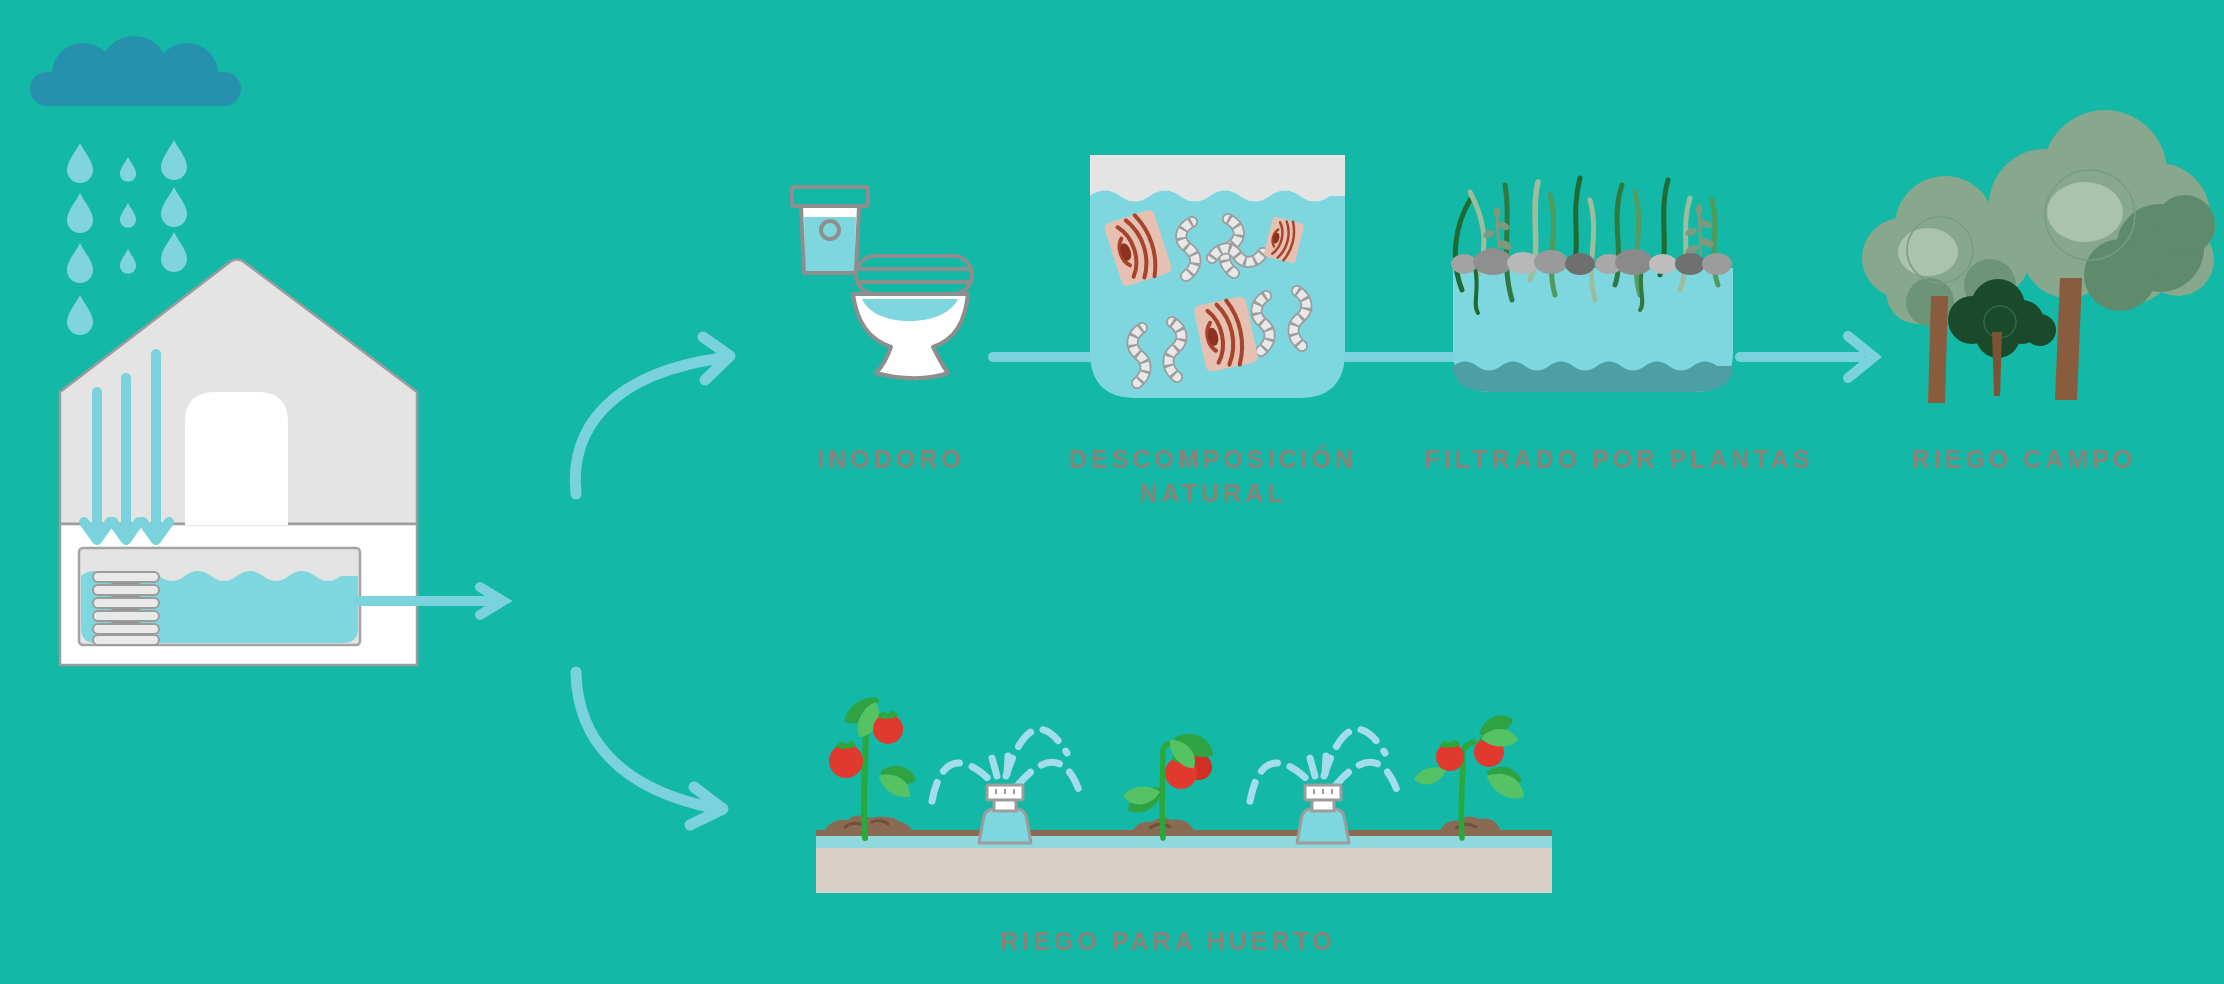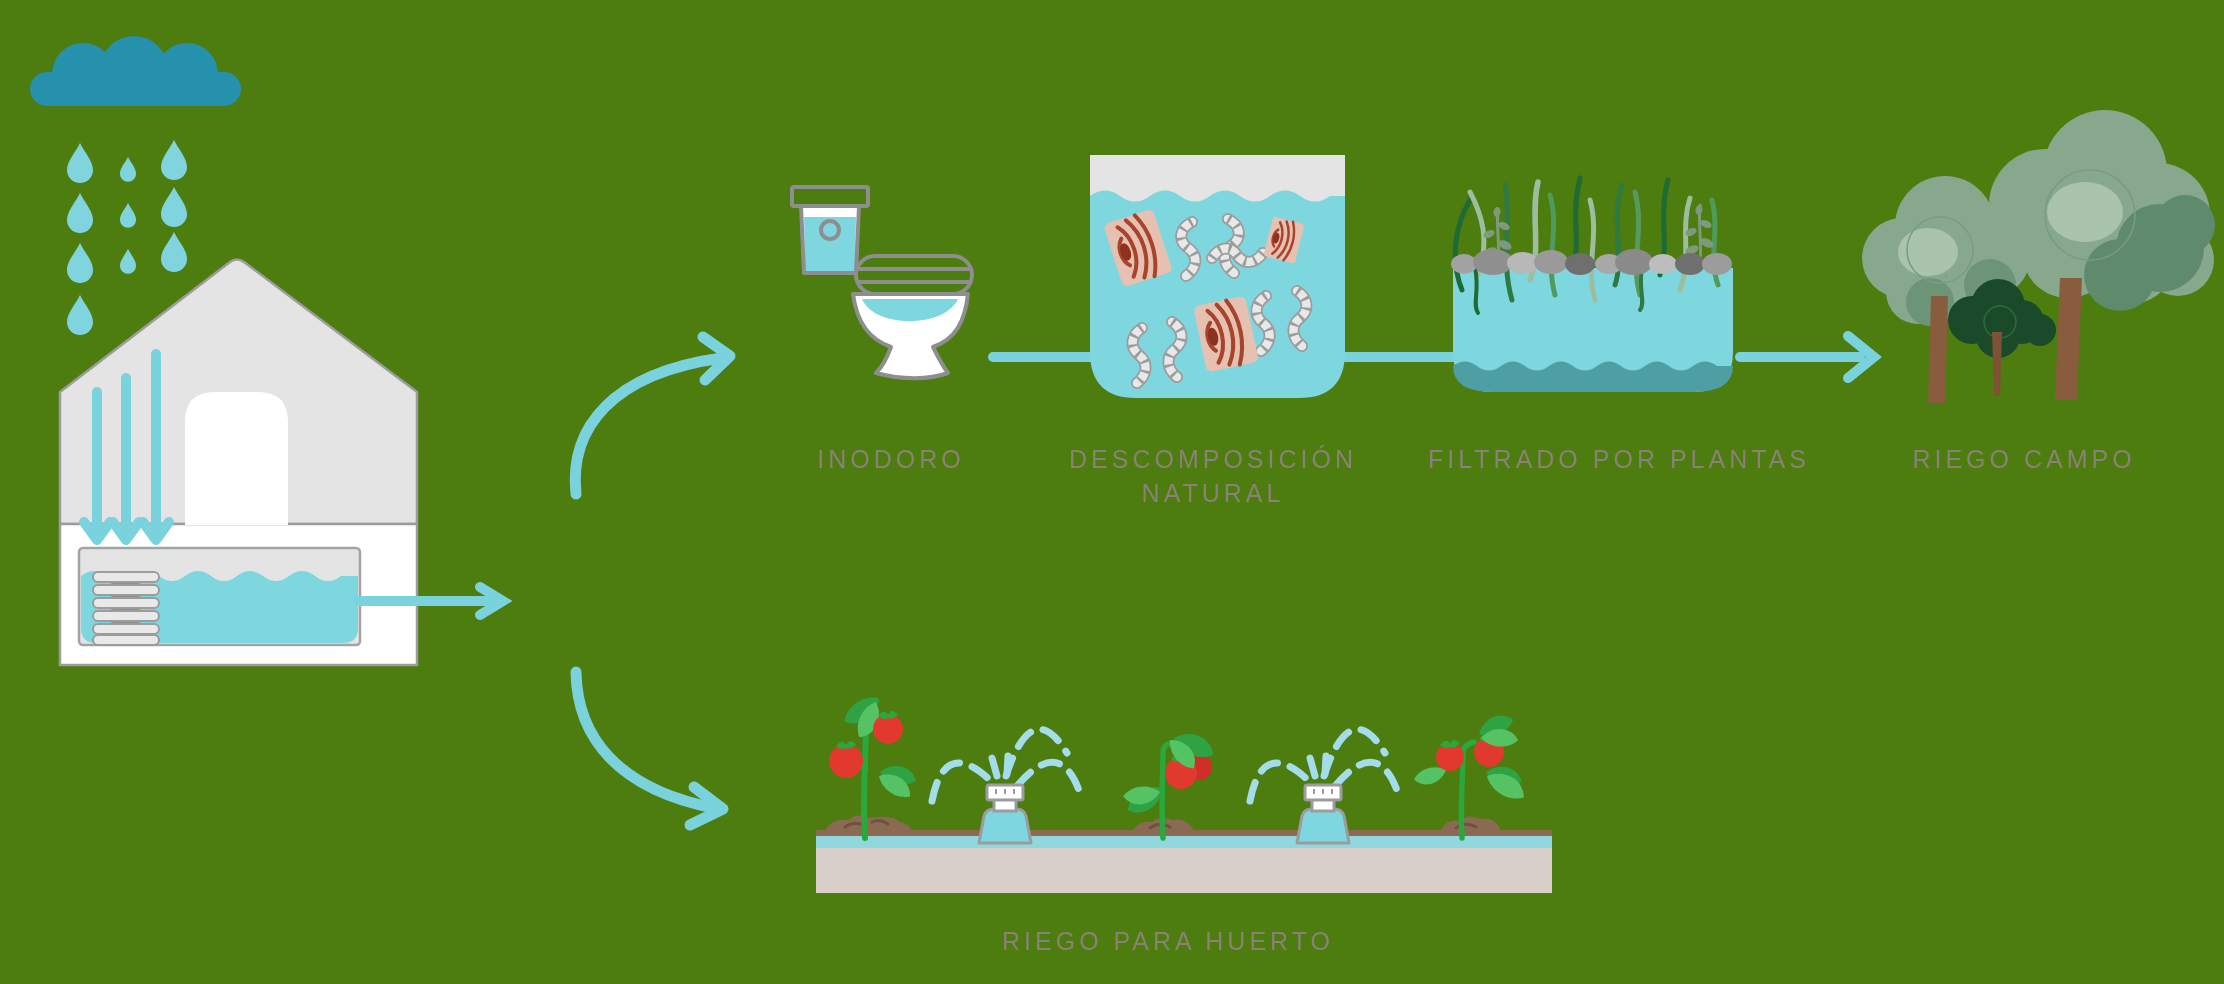--- a/index.html
+++ b/index.html
@@ -1,17 +1,17 @@
 <!DOCTYPE html>
 <html><head>
 <meta charset="utf-8">
 <style>
   html,body{margin:0;padding:0;background:#ffffff;}
-  .stage{position:relative;width:2224px;height:984px;background:#4d7c0f;overflow:hidden;
-         font-family:"Liberation Sans", sans-serif;}
+  .stage{position:relative;width:2224px;height:984px;background:#14b8a6;overflow:hidden;
+         font-family:"Liberation Sans", sans-serif;font-weight:bold;}
   svg{position:absolute;inset:0;display:block;}
   .label{fill:#8A8177;font-size:25px;letter-spacing:4px;font-family:"Liberation Sans",sans-serif;}
   .flow{stroke:#79D2DC;stroke-width:11;fill:none;stroke-linecap:round;stroke-linejoin:round;}
   .flow-thin{stroke:#79D2DC;stroke-width:10;fill:none;stroke-linecap:round;}
   .outline{stroke:#9C9C9C;stroke-width:2.5;}
   .toilet-line{stroke:#8E8E8E;stroke-width:4;fill:none;stroke-linejoin:round;stroke-linecap:round;}
   .grain{stroke:#A8432C;stroke-width:4;fill:none;stroke-linecap:round;}
   .worm-o{stroke:#9C9C9C;stroke-width:12;fill:none;stroke-linecap:round;}
   .worm-b{stroke:#E8E8E8;stroke-width:8.5;fill:none;stroke-linecap:round;}
   .worm-s{stroke:#9C9C9C;stroke-width:9;fill:none;stroke-dasharray:2.5 7.5;stroke-linecap:butt;}

